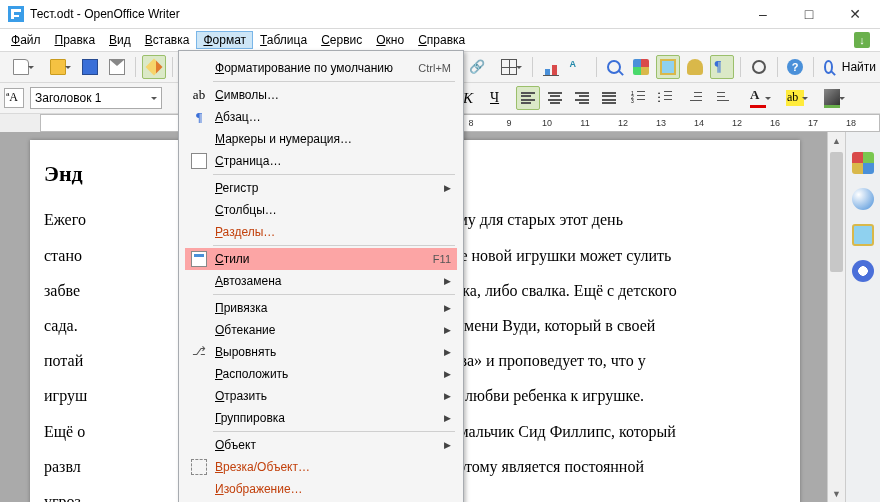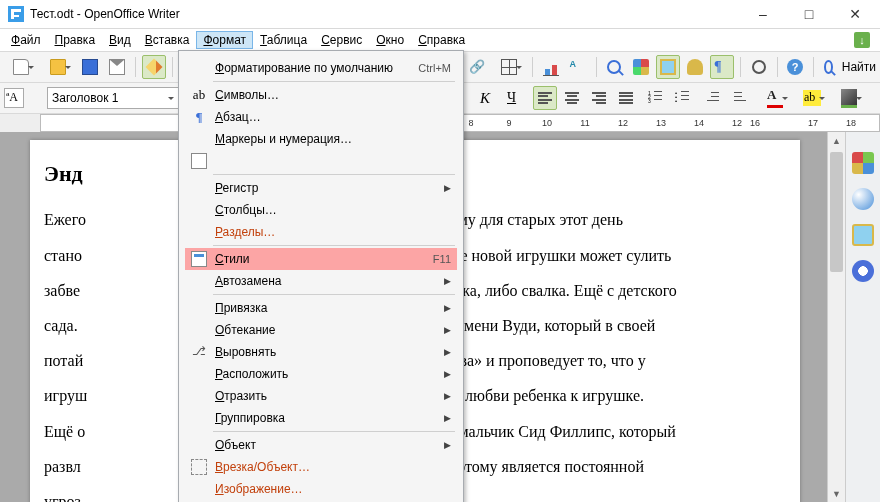--- a/index.html
+++ b/index.html
@@ -52,21 +52,21 @@
 .ico.bul::before{content:"\2022\A\2022\A\2022";white-space:pre;font-size:6px;line-height:4px;position:absolute;left:0;top:1px}
 .ico.bul::after{content:"";position:absolute;left:6px;top:1px;width:8px;height:10px;background:repeating-linear-gradient(#555 0 1px,transparent 1px 4px)}
 .ico.num::before{content:"1\A 2\A 3";white-space:pre;font-size:5px;line-height:4px;position:absolute;left:0;top:1px}
 .ico.indent{background:linear-gradient(#555,#555) 6px 2px/8px 1px no-repeat,linear-gradient(#555,#555) 6px 6px/8px 1px no-repeat,linear-gradient(#555,#555) 2px 10px/12px 1px no-repeat}
 .ico.Acol{font-family:serif;font-size:13px;font-weight:bold;border-bottom:3px solid #d00;line-height:11px;color:#222}
 .ico.hlite{font-family:serif;font-size:12px;background:#ffeb3b;padding:0 1px}
 .ico.bucket{background:linear-gradient(135deg,#888,#333);border-bottom:3px solid #6ab04c}
 .fmtbar{height:30px;border-bottom:1px solid #d9d9d9;background:#f4f4f4;display:flex;align-items:center;padding:0 4px;gap:3px}
 .combo{height:20px;background:#fff;border:1px solid #aaa;display:flex;align-items:center;padding:0 16px 0 4px;position:relative;font-size:12px}
 .combo::after{content:"";position:absolute;right:4px;top:50%;margin-top:-1px;border:3px solid transparent;border-top-color:#555}
-.styleslot{width:18px;height:18px;border:1px solid #aaa;background:#fff;display:flex;align-items:center;justify-content:center;margin-right:20px}
+.styleslot{width:18px;height:18px;border:1px solid #aaa;background:#fff;display:flex;align-items:center;justify-content:center;margin-right:3px}
 .ruler{height:18px;background:#eee;border-bottom:1px solid #ccc;position:relative;font-size:9px;color:#333;overflow:hidden}
 .ruler .ticks{position:absolute;left:40px;right:0;top:0;bottom:0;background:#fff;border:1px solid #bbb}
 .ruler .num{position:absolute;top:3px;transform:translateX(-50%)}
 .workspace{position:absolute;left:0;top:132px;right:0;bottom:0;display:flex}
 .docarea{flex:1;position:relative;background:#aaa;overflow:hidden}
 .page{position:absolute;left:30px;top:8px;width:770px;background:#fff;box-shadow:0 0 4px rgba(0,0,0,.3);padding:10px 0 40px 0;min-height:460px}
 .pagetext{font-family:"Times New Roman",serif;font-size:16px;color:#000;padding:0 14px;line-height:2.2}
 .pagetext h1{font-size:22px;margin:0 0 4px 0}
 .sidepanel{width:34px;background:#eef0f2;border-left:1px solid #ccc;display:flex;flex-direction:column;align-items:center;padding-top:20px;gap:14px}
 .sidebtn{width:22px;height:22px;border-radius:3px}
@@ -264,21 +264,21 @@
 <div class="ruler">
   <div class="ticks" id="ruler-ticks">
       <span class="num" style="left: 430px;">8</span>
       <span class="num" style="left: 468px;">9</span>
       <span class="num" style="left: 506px;">10</span>
       <span class="num" style="left: 544px;">11</span>
       <span class="num" style="left: 582px;">12</span>
       <span class="num" style="left: 620px;">13</span>
       <span class="num" style="left: 658px;">14</span>
       <span class="num" style="left: 696px;">12</span>
-      <span class="num" style="left: 714px; text-align: center;">16</span>
+      <span class="num" style="left: 734px; text-align: center;">16</span>
       <span class="num" style="left: 772px;">17</span>
       <span class="num" style="left: 810px;">18</span>
     </div>
 </div>
 
 <div class="workspace">
   <div class="docarea">
     <div class="page">
       <div class="pagetext" id="pagetext">
           <h1>Энд</h1>
@@ -365,20 +365,21 @@
     <div class="row">
       <span class="micon">
         <span class="mi bul"></span>
       </span>
       <span class="lbl"><u>М</u>аркеры и нумерация…</span>
     </div>
     <div class="row">
       <span class="micon">
         <span class="mi pg"></span>
       </span>
+      <span class="lbl"><u>С</u>траница…</span>
     </div>
     <hr>
     <div class="row">
       <span class="micon"></span>
       <span class="lbl"><u>Р</u>егистр</span>
       <span class="sub">▶</span>
     </div>
     <div class="row">
       <span class="micon"></span>
       <span class="lbl"><u>С</u>толбцы…</span>

